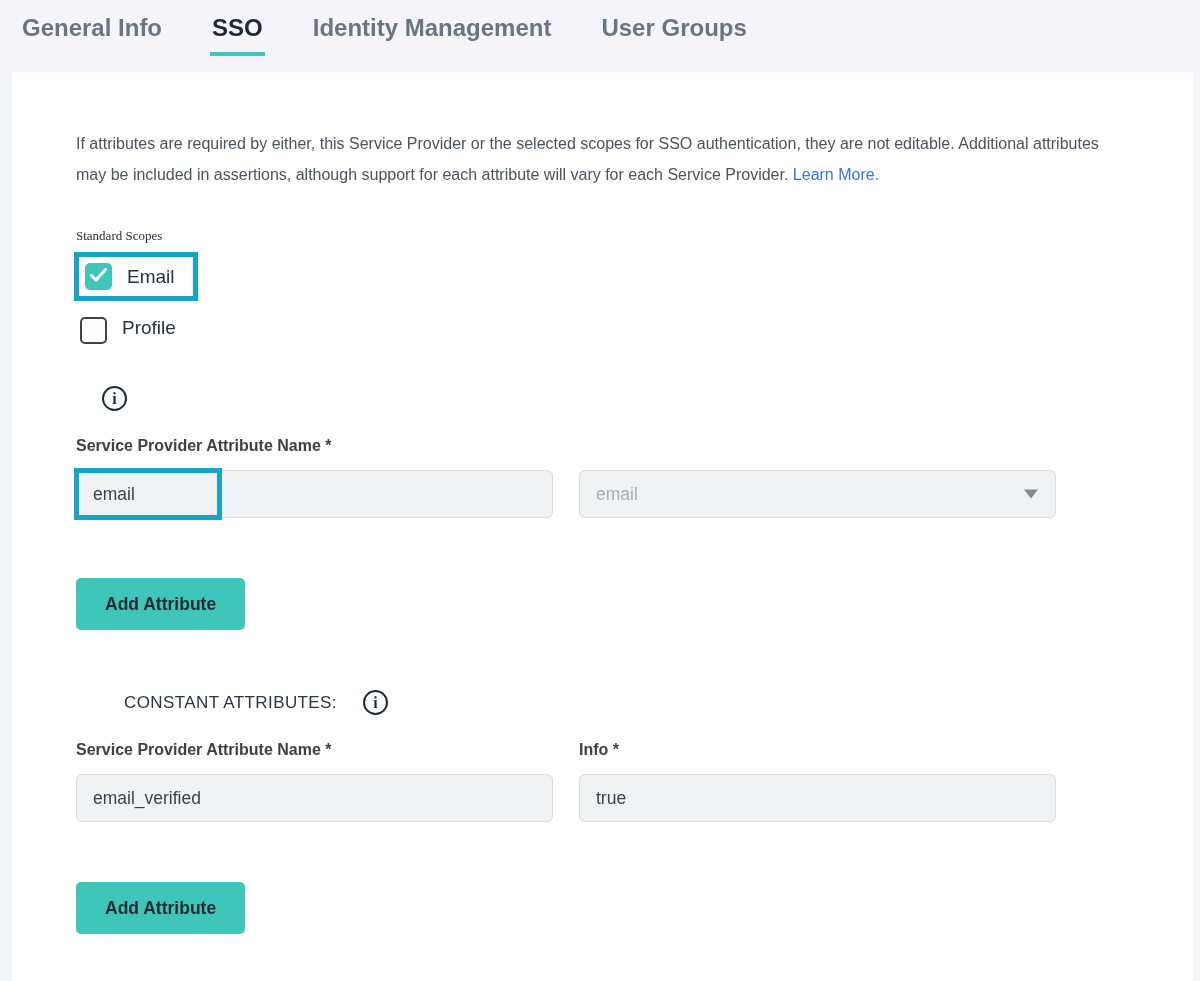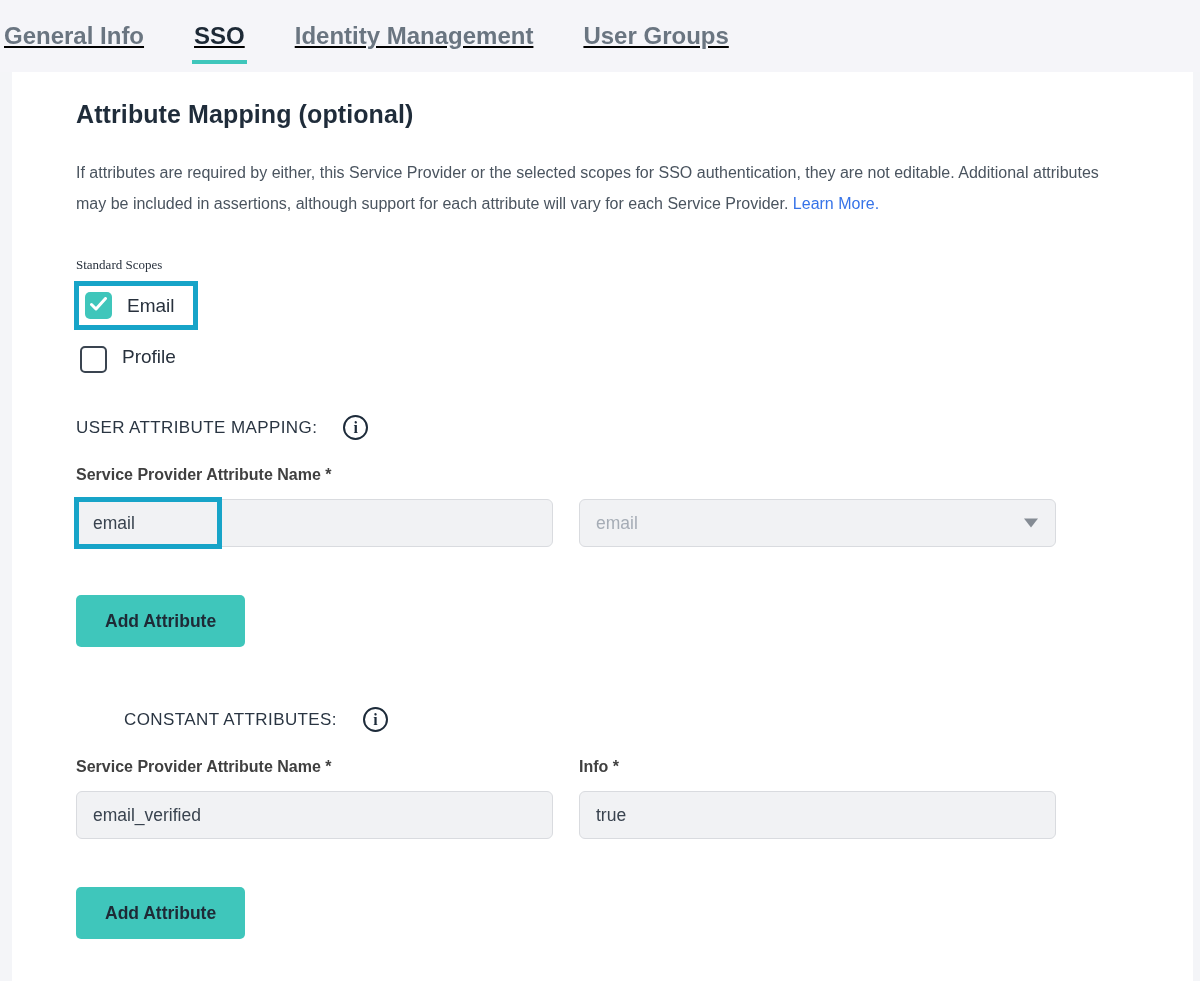--- a/index.html
+++ b/index.html
@@ -8,23 +8,22 @@
     background: #f4f5f8;
     font-family: "Liberation Sans", sans-serif;
     overflow: hidden;
   }
 
   
   .tabbar {
     height: 72px;
     background: #f5f5f9;
     display: flex;
-    align-items: center;
-    padding-left: 2px;
-    text-decoration: underline;
+    align-items: flex-start;
+    padding-left: 20px;
   }
   .tab {
     font-size: 24px;
     font-weight: 700;
     color: #6a7581;
     margin-right: 46px;
     padding: 14px 2px 10px 2px;
     border-bottom: 4px solid transparent;
     cursor: pointer;
     white-space: nowrap;
@@ -169,21 +168,21 @@
     transform: translateY(-50%);
     width: 0; height: 0;
     border-left: 7px solid transparent;
     border-right: 7px solid transparent;
     border-top: 9px solid #858c94;
     pointer-events: none;
   }
 
   .add-btn {
     display: inline-block;
-    margin-top: 48px;
+    margin-top: 60px;
     height: 52px;
     padding: 0 29px;
     background: #3fc6bb;
     border: none;
     border-radius: 5px;
     font-family: "Liberation Sans", sans-serif;
     font-size: 17.5px;
     font-weight: 700;
     color: #1e2a36;
     cursor: pointer;
@@ -194,21 +193,20 @@
 
 <div class="tabbar">
   <div class="tab">General Info</div>
   <div class="tab active">SSO</div>
   <div class="tab">Identity Management</div>
   <div class="tab">User Groups</div>
 </div>
 
 <div class="card">
 
-  <div class="page-title">Attribute Mapping (optional)</div>
 
   <div class="description">
     <span>If attributes are required by either, this Service Provider or the selected scopes for SSO authentication, they are not editable. Additional attributes may be included in assertions, although support for each attribute will vary for each Service Provider.</span>
     <a class="learn-more">Learn More.</a>
   </div>
 
   
   <div class="scopes-label">Standard Scopes</div>
 
   <div>
@@ -224,21 +222,20 @@
     </div>
   </div>
 
   <div class="scope-row">
     <div class="checkbox unchecked"></div>
     <span class="scope-label">Profile</span>
   </div>
 
   
   <div class="section-head uam">
-    <span class="section-title">USER ATTRIBUTE MAPPING:</span>
     <span class="info-icon">i</span>
   </div>
 
   <div class="field-row labels-row">
     <div class="col-left field-label">Service Provider Attribute Name *</div>
   </div>
 
   <div class="field-row inputs-row">
     <div class="col-left input-wrap">
       <input class="text-input" type="text" value="email" style="">

